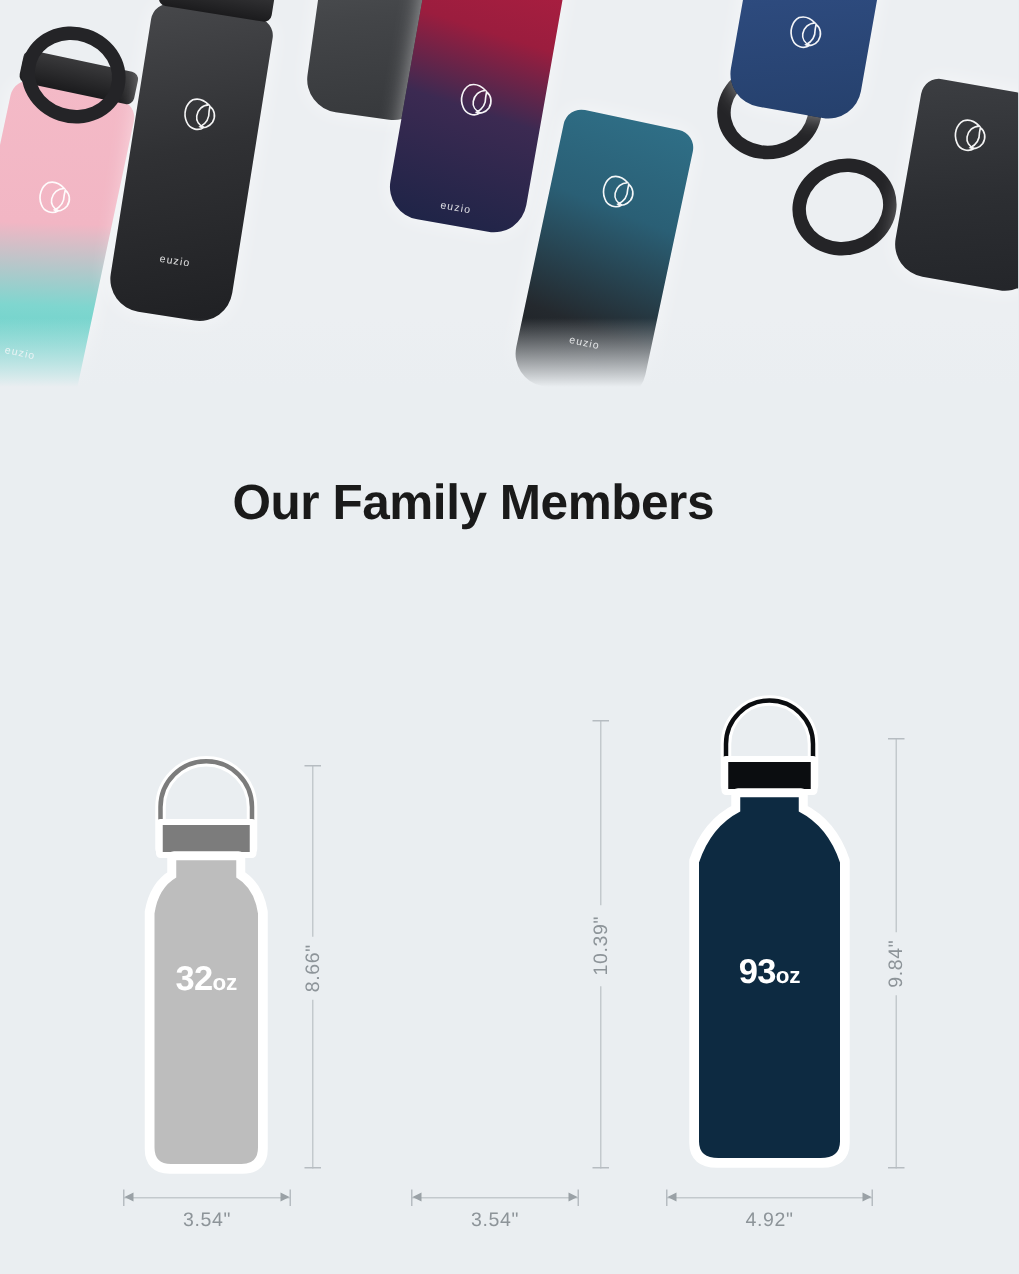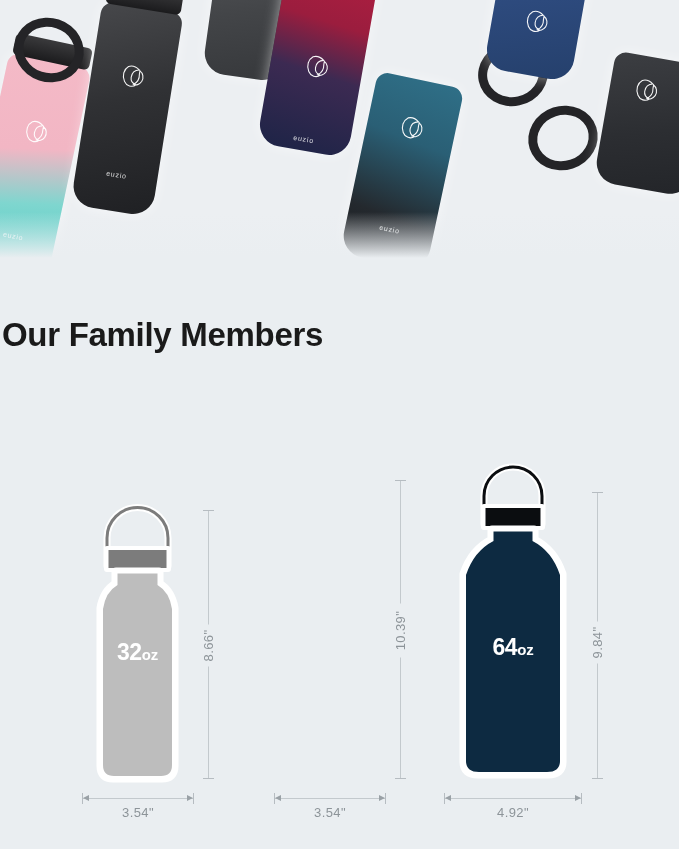--- a/index.html
+++ b/index.html
@@ -70,24 +70,24 @@
     transform: translateX(-50%);
     font-size: 7px;
     letter-spacing: 0.8px;
     color: rgba(255,255,255,0.85);
     font-family: "Liberation Sans", sans-serif;
   }
 
   
   #title {
     position: absolute;
-    left: 2px;
+    left: 12px;
     top: 316px;
     width: 607px;
-    text-align: left;
+    text-align: center;
     font-size: 33px;
     font-weight: bold;
     letter-spacing: -0.3px;
     color: #1a1a1a;
     font-family: "Liberation Sans", sans-serif;
   }
 
   
   #diagram {
     position: absolute;
@@ -315,21 +315,21 @@
           <path d="M46 50 L46 22 A29 29 0 0 1 104 22 L104 50 Z" fill="none" stroke="#0b0d10" stroke-width="3"></path>
           <path d="M46 33 L104 33 L104 53 L46 53 Z" fill="#ffffff" stroke="#ffffff" stroke-width="6" stroke-linejoin="round"></path>
           <path d="M47.5 34 L102.5 34 L102.5 52 L47.5 52 Z" fill="#0b0d10"></path>
 
           <path d="M54 56 L54 66 Q34 76 26 100 L26 288 Q26 300 40 300 L110 300 Q124 300 124 288 L124 100
                    Q116 76 96 66 L96 56 Z" fill="#ffffff" stroke="#ffffff" stroke-width="9" stroke-linejoin="round"></path>
           <path d="M55.5 57.5 L55.5 67 Q36 77 28 101 L28 287 Q28 298 41 298 L109 298 Q122 298 122 287 L122 101
                    Q114 77 94.5 67 L94.5 57.5 Z" fill="#0d2a41"></path>
         </svg>
         <div class="cap-label" style="top:160px;">
-          <span class="num">64</span><span class="unit">oz</span>
+          <span class="num">93</span><span class="unit">oz</span>
         </div>
       </div>
 
       <div class="dim-v" style="left:165px; top:52px; height:287px;">
       </div>
       <div class="dim-v-label" style="left:144px; top:192px; width:42px; text-align:center;">9.84"</div>
 
       <div class="dim-h" style="left:12px; width:138px; top:358px;">
         <span class="arrow-l"></span>
         <span class="arrow-r"></span>

